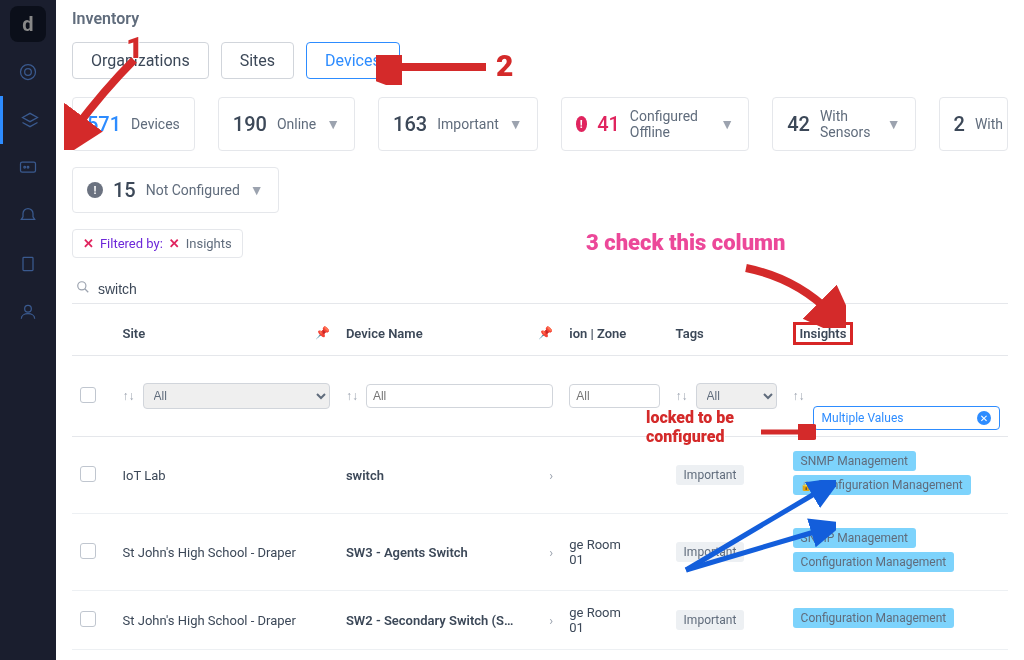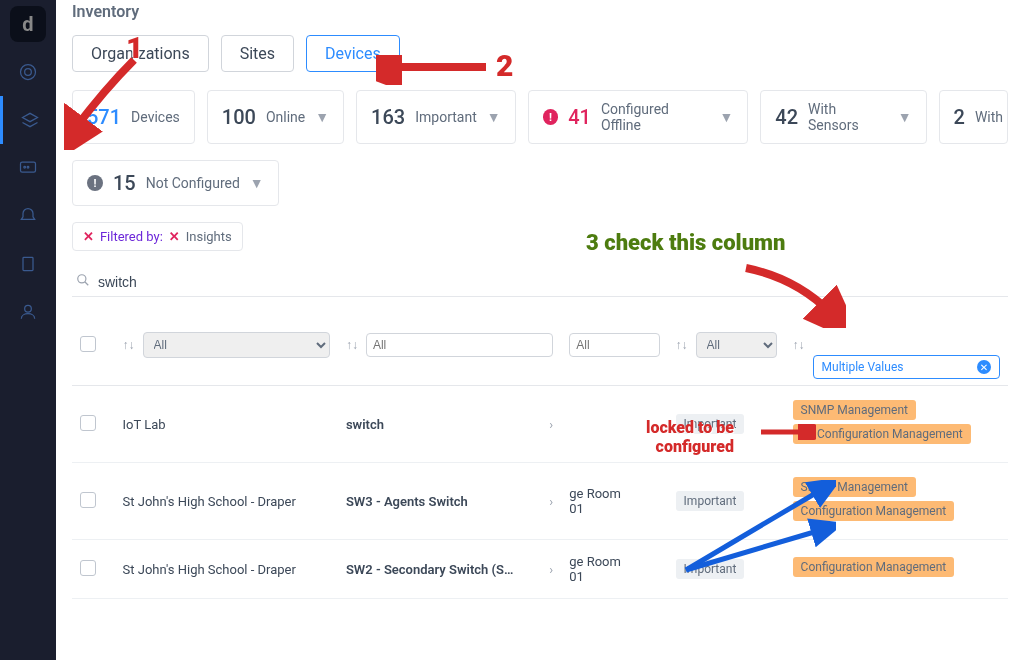--- a/index.html
+++ b/index.html
@@ -9,27 +9,27 @@
   
   .sidebar { width: 56px; background: #1a1e2e; display: flex; flex-direction: column; align-items: center; padding-top: 0; }
   .sidebar-logo { width: 56px; height: 48px; display: flex; align-items: center; justify-content: center; background: #1a1e2e; }
   .sidebar-logo-inner { width: 36px; height: 36px; background: #0b0f1a; border-radius: 8px; display:flex; align-items:center; justify-content:center; color:#888; font-size:20px; font-weight:bold; }
   .sidebar-item { width: 56px; height: 48px; display: flex; align-items: center; justify-content: center; color: #3a5a8f; cursor: pointer; }
   .sidebar-item.active { border-left: 3px solid #2d8cff; }
   .sidebar-item svg { width: 20px; height: 20px; stroke: #3a5a8f; fill: none; stroke-width: 1.5; }
   
   .main { flex: 1; display: flex; flex-direction: column; overflow: hidden; }
   
-  .page-title { padding: 2px 16px 4px; font-size: 16px; font-weight: 600; color: #606c7c; }
+  .page-title { padding: 9px 16px 4px; font-size: 16px; font-weight: 600; color: #606c7c; }
   
   .tabs { display: flex; gap: 12px; padding: 10px 16px; }
   .tab { border: 1px solid #d1d5db; border-radius: 4px; padding: 8px 18px; font-size: 16px; color: #3c4858; background: #fff; cursor: pointer; }
   .tab.active { border-color: #2d8cff; color: #2d8cff; }
   
-  .stats-row { display: flex; gap: 12px; padding: 8px 16px; }
+  .stats-row { display: flex; gap: 23px; padding: 8px 16px; }
   .stat-card { border: 1px solid #e5e7eb; border-radius: 4px; padding: 10px 14px; display: flex; align-items: center; gap: 10px; background: #fff; font-size: 14px; }
   .stat-num { font-size: 20px; font-weight: 500; color: #2d8cff; }
   .stat-num.plain { color: #3c4858; }
   .stat-num.warn { color: #e0245e; }
   .stat-label { color: #606c7c; }
   .stat-filter { color: #9ca3af; cursor: pointer; }
   .stat-warn-icon { width:16px; height:16px; border-radius:50%; background:#e0245e; color:#fff; display:inline-flex; align-items:center; justify-content:center; font-size:11px; font-weight:bold; }
   .stat-info-icon { width:16px; height:16px; border-radius:50%; background:#6b7280; color:#fff; display:inline-flex; align-items:center; justify-content:center; font-size:11px; font-weight:bold; }
   
   .filters-bar { display: flex; gap: 12px; padding: 8px 16px; align-items: center; }
@@ -50,38 +50,38 @@
   .filter-row select, .filter-row input { width: 100%; border: 1px solid #d1d5db; border-radius: 4px; padding: 4px 6px; font-size: 12px; color: #606c7c; }
   .sort-icon { color: #9ca3af; margin-right: 4px; font-size: 12px; cursor: pointer; }
   .mv-pill { display:flex; align-items:center; justify-content:space-between; border:1px solid #2d8cff; border-radius:4px; padding:4px 8px; color:#2d8cff; font-size:12px; }
   .mv-pill .xcircle { width:14px; height:14px; border-radius:50%; background:#2d8cff; color:#fff; display:inline-flex; align-items:center; justify-content:center; font-size:10px; cursor:pointer; }
   
   tbody tr { border-bottom: 1px solid #edf0f3; }
   tbody td { padding: 14px 8px; font-size: 13px; color: #3c4858; vertical-align: middle; }
   .checkbox { width: 16px; height: 16px; border: 1px solid #c0c6cf; border-radius: 3px; display: inline-block; cursor: pointer; }
   .chev { color: #9ca3af; cursor: pointer; }
   .tag-pill { background: #edf0f3; border-radius: 3px; padding: 3px 8px; font-size: 12px; color: #606c7c; display: inline-block; white-space: nowrap; }
-  .insight-pill { background: #fdba74; border-radius: 3px; padding: 3px 8px; font-size: 12px; color: #606c7c; display: inline-flex; align-items:center; gap:4px; margin-bottom: 4px; white-space: nowrap; }
+  .insight-pill { background: #7dd3fc; border-radius: 3px; padding: 3px 8px; font-size: 12px; color: #606c7c; display: inline-flex; align-items:center; gap:4px; margin-bottom: 4px; white-space: nowrap; }
   .lock { font-size:10px; color:#606c7c; }
   
   .col-check { width: 40px; }
   .col-site { width: 210px; }
   .col-device { width: 210px; }
   .col-zone { width: 100px; }
   .col-tags { width: 110px; }
   .col-insights { width: 210px; }
   
   .device-name { font-weight: 600; }
   
   .insights-header-box { border: 3px solid #d72626; padding: 1px 4px; display: inline-block; }
   
   
   .anno { position: absolute; z-index: 50; pointer-events: none; }
   .anno-num { font-size: 30px; font-weight: 900; color: #d42a2a; text-shadow: 1px 1px 0 #fff, -1px -1px 0 #fff; }
-  .anno-text-red { font-size: 22px; font-weight: 900; color: #4d7c0f; text-shadow: 1px 1px 0 #fff, -1px -1px 0 #fff, 1px -1px 0 #fff, -1px 1px 0 #fff; }
+  .anno-text-red { font-size: 22px; font-weight: 900; color: #ec4899; text-shadow: 1px 1px 0 #fff, -1px -1px 0 #fff, 1px -1px 0 #fff, -1px 1px 0 #fff; }
   .anno-text-red-sm { font-size: 16px; font-weight: 900; color: #d42a2a; text-shadow: 1px 1px 0 #fff; }
   .anno-text-blue { font-size: 16px; font-weight: 900; color: #135edb; text-shadow: 1px 1px 0 #fff; }
 </style>
 </head>
 <body>
 
 <div class="app">
   <div class="sidebar">
     <div class="sidebar-logo">
       <div class="sidebar-logo-inner">d</div>
@@ -131,21 +131,21 @@
       <div class="tab">Sites</div>
       <div class="tab active">Devices</div>
     </div>
 
     <div class="stats-row">
       <div class="stat-card">
         <span class="stat-num">571</span>
         <span class="stat-label">Devices</span>
       </div>
       <div class="stat-card">
-        <span class="stat-num plain">100</span>
+        <span class="stat-num plain">190</span>
         <span class="stat-label">Online</span>
         <span class="stat-filter">▼</span>
       </div>
       <div class="stat-card">
         <span class="stat-num plain">163</span>
         <span class="stat-label">Important</span>
         <span class="stat-filter">▼</span>
       </div>
       <div class="stat-card">
         <span class="stat-warn-icon">!</span>
@@ -198,20 +198,28 @@
       <table>
         <colgroup>
           <col class="col-check">
             <col class="col-site">
             <col class="col-device">
             <col class="col-zone">
             <col class="col-tags">
             <col class="col-insights">
         </colgroup>
         <thead>
+          <tr>
+            <th></th>
+            <th><span>Site</span><span class="pin">📌</span></th>
+            <th><span>Device Name</span><span class="pin">📌</span></th>
+            <th><span>ion | Zone</span></th>
+            <th><span>Tags</span></th>
+            <th><span class="insights-header-box">Insights</span></th>
+          </tr>
           <tr class="filter-row">
             <td><span class="checkbox"></span></td>
             <td>
               <div style="display:flex; gap:4px; align-items:center;">
                 <span class="sort-icon">↑↓</span>
                 <select><option>All</option></select>
               </div>
             </td>
             <td>
               <div style="display:flex; gap:4px; align-items:center;">
@@ -308,21 +316,21 @@
     <div class="anno anno-text-red" style="left:530px; top:230px;">3 check this column</div>
     <svg class="anno" style="left:680px; top:258px;" width="110" height="70">
       <defs>
           <marker id="ah3" markerWidth="10" markerHeight="10" refX="2" refY="3" orient="auto">
             <path d="M0,0 L0,6 L8,3 z" fill="#d42a2a"></path>
           </marker>
         </defs>
       <path d="M10,10 Q60,20 95,55" stroke="#d42a2a" stroke-width="8" fill="none" marker-end="url(#ah3)"></path>
     </svg>
 
-    <div class="anno anno-text-red-sm" style="left:590px; top:418px; white-space:pre; text-align:right;">locked to be
+    <div class="anno anno-text-red-sm" style="left:590px; top:408px; white-space:pre; ">locked to be
 configured</div>
     <svg class="anno" style="left:700px; top:424px;" width="60" height="16">
       <defs>
           <marker id="ah4" markerWidth="8" markerHeight="8" refX="2" refY="3" orient="auto">
             <path d="M0,0 L0,6 L7,3 z" fill="#d42a2a"></path>
           </marker>
         </defs>
       <path d="M5,8 L52,8" stroke="#d42a2a" stroke-width="5" fill="none" marker-end="url(#ah4)"></path>
     </svg>
 

